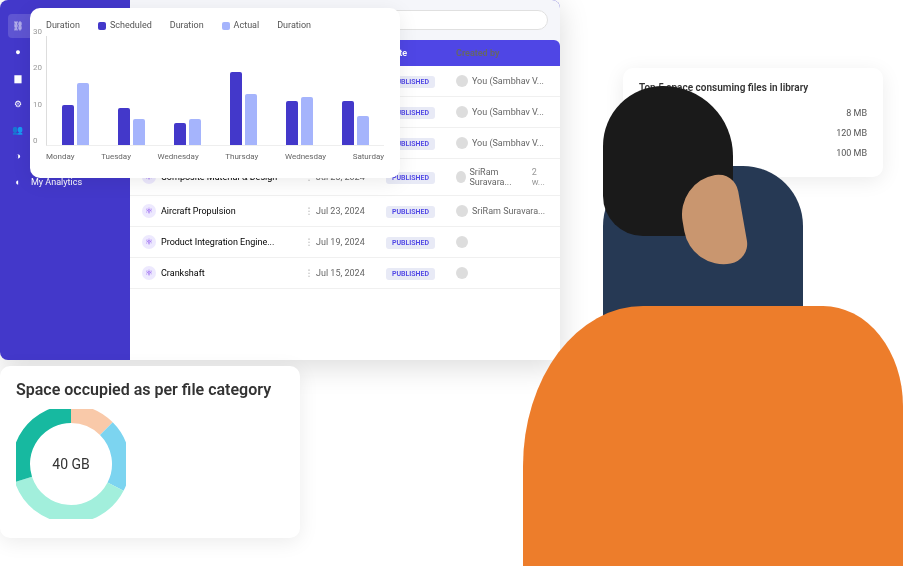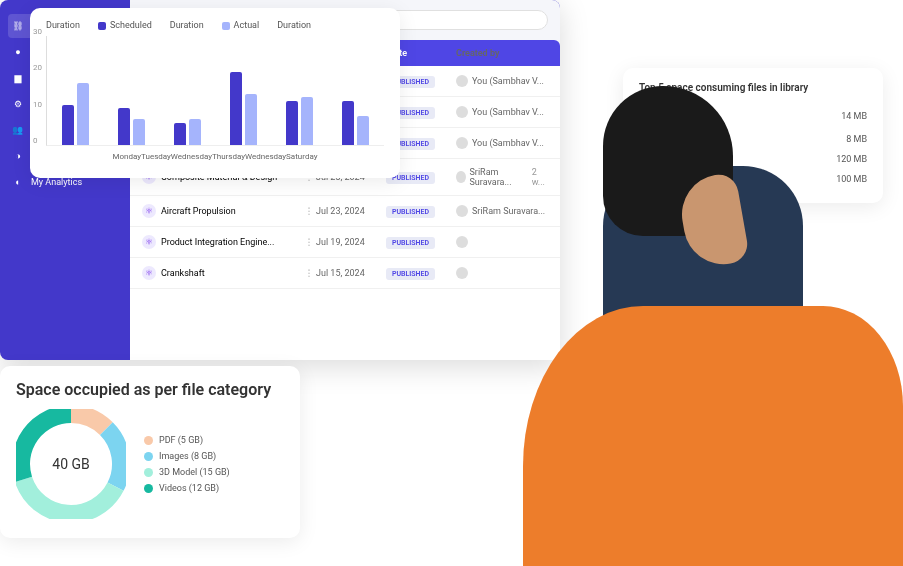--- a/index.html
+++ b/index.html
@@ -7,21 +7,21 @@
   .card { background: #fff; border-radius: 10px; box-shadow: 0 4px 20px rgba(0,0,0,0.08); position: absolute; }
 
   
   .barchart { left: 30px; top: 8px; width: 370px; height: 170px; padding: 12px 16px; }
   .bc-legend { display: flex; gap: 18px; font-size: 9px; color: #555; align-items: center; margin-bottom: 6px; }
   .bc-legend .sp { width: 8px; height: 8px; display: inline-block; border-radius: 2px; margin-right: 4px; vertical-align: middle; }
   .bc-plot { display: flex; align-items: flex-end; justify-content: space-around; height: 110px; border-left: 1px solid #ddd; border-bottom: 1px solid #eee; position: relative; }
   .bc-ytick { position: absolute; left: -14px; font-size: 8px; color: #999; }
   .bc-group { display: flex; align-items: flex-end; gap: 3px; }
   .bc-bar { width: 12px; border-radius: 2px 2px 0 0; }
-  .bc-xlabels { display: flex; justify-content: center; font-size: 8px; color: #666; margin-top: 6px; }
+  .bc-xlabels { display: flex; justify-content: space-between; font-size: 8px; color: #666; margin-top: 6px; }
 
   
   .app { left: 140px; top: 120px; width: 560px; height: 360px; background: #4338ca; border-radius: 8px; overflow: hidden; box-shadow: 0 6px 30px rgba(0,0,0,0.15); display: flex; }
   .sidebar { width: 130px; padding: 14px 8px; color: #fff; font-size: 9px; }
   .sidebar-item { display: flex; align-items: center; gap: 7px; padding: 6px 4px; border-radius: 4px; margin-bottom: 2px; cursor: pointer; }
   .sidebar-item.active { background: rgba(255,255,255,0.15); }
   .sidebar-item .icon { width: 12px; height: 12px; display: inline-flex; align-items: center; justify-content: center; }
   .main { flex: 1; background: #f5f6fa; display: flex; flex-direction: column; }
   .toolbar { display: flex; gap: 10px; padding: 10px 12px; align-items: center; }
   .btn-primary { background: #4f46e5; color: #fff; border: none; border-radius: 14px; padding: 5px 12px; font-size: 9px; cursor: pointer; display: flex; align-items: center; gap: 4px; }
@@ -257,24 +257,20 @@
       <span>Thursday</span>
       <span>Wednesday</span>
       <span>Saturday</span>
     </div>
 </div>
 
 <div class="card topfiles">
   <h4>Top 5 space consuming files in library</h4>
   <div id="filerows">
       <div class="file-row">
-        <span><span class="file-thumb"></span><span>IMG</span></span>
-        <span>14 MB</span>
-      </div>
-      <div class="file-row">
         <span><span></span></span>
         <span>8 MB</span>
       </div>
       <div class="file-row">
         <span><span></span></span>
         <span>120 MB</span>
       </div>
       <div class="file-row">
         <span><span></span></span>
         <span>100 MB</span>
@@ -287,38 +283,20 @@
   <div class="donutwrap">
     <div class="donut">
       <svg width="110" height="110" viewBox="0 0 110 110" id="donutsvg">
           <path d="M 55 5 A 50 50 0 0 1 90.35533905932738 19.64466094067263" stroke="#f9c9a9" stroke-width="18" fill="none"></path>
           <path d="M 90.35533905932738 19.64466094067263 A 50 50 0 0 1 99.55032620941839 77.69952498697734" stroke="#7cd4f0" stroke-width="18" fill="none"></path>
           <path d="M 99.55032620941839 77.69952498697734 A 50 50 0 0 1 7.447174185242325 70.45084971874738" stroke="#a2efdc" stroke-width="18" fill="none"></path>
           <path d="M 7.447174185242325 70.45084971874738 A 50 50 0 0 1 54.99999999999999 5" stroke="#17b9a0" stroke-width="18" fill="none"></path>
         </svg>
       <div class="center">40 GB</div>
     </div>
-    <div class="dlegend" id="dlegend">
-        <div>
-          <span class="dot" style="background:#f9c9a9"></span>
-          <span>PDF (5 GB)</span>
-        </div>
-        <div>
-          <span class="dot" style="background:#7cd4f0"></span>
-          <span>Images (8 GB)</span>
-        </div>
-        <div>
-          <span class="dot" style="background:#a2efdc"></span>
-          <span>3D Model (15 GB)</span>
-        </div>
-        <div>
-          <span class="dot" style="background:#17b9a0"></span>
-          <span>Videos (12 GB)</span>
-        </div>
-      </div>
   </div>
 </div>
 
 <div class="person">
   <div class="shirt"></div>
   <div class="head"></div>
   <div class="face"></div>
   <div class="vest"></div>
 </div>
 

